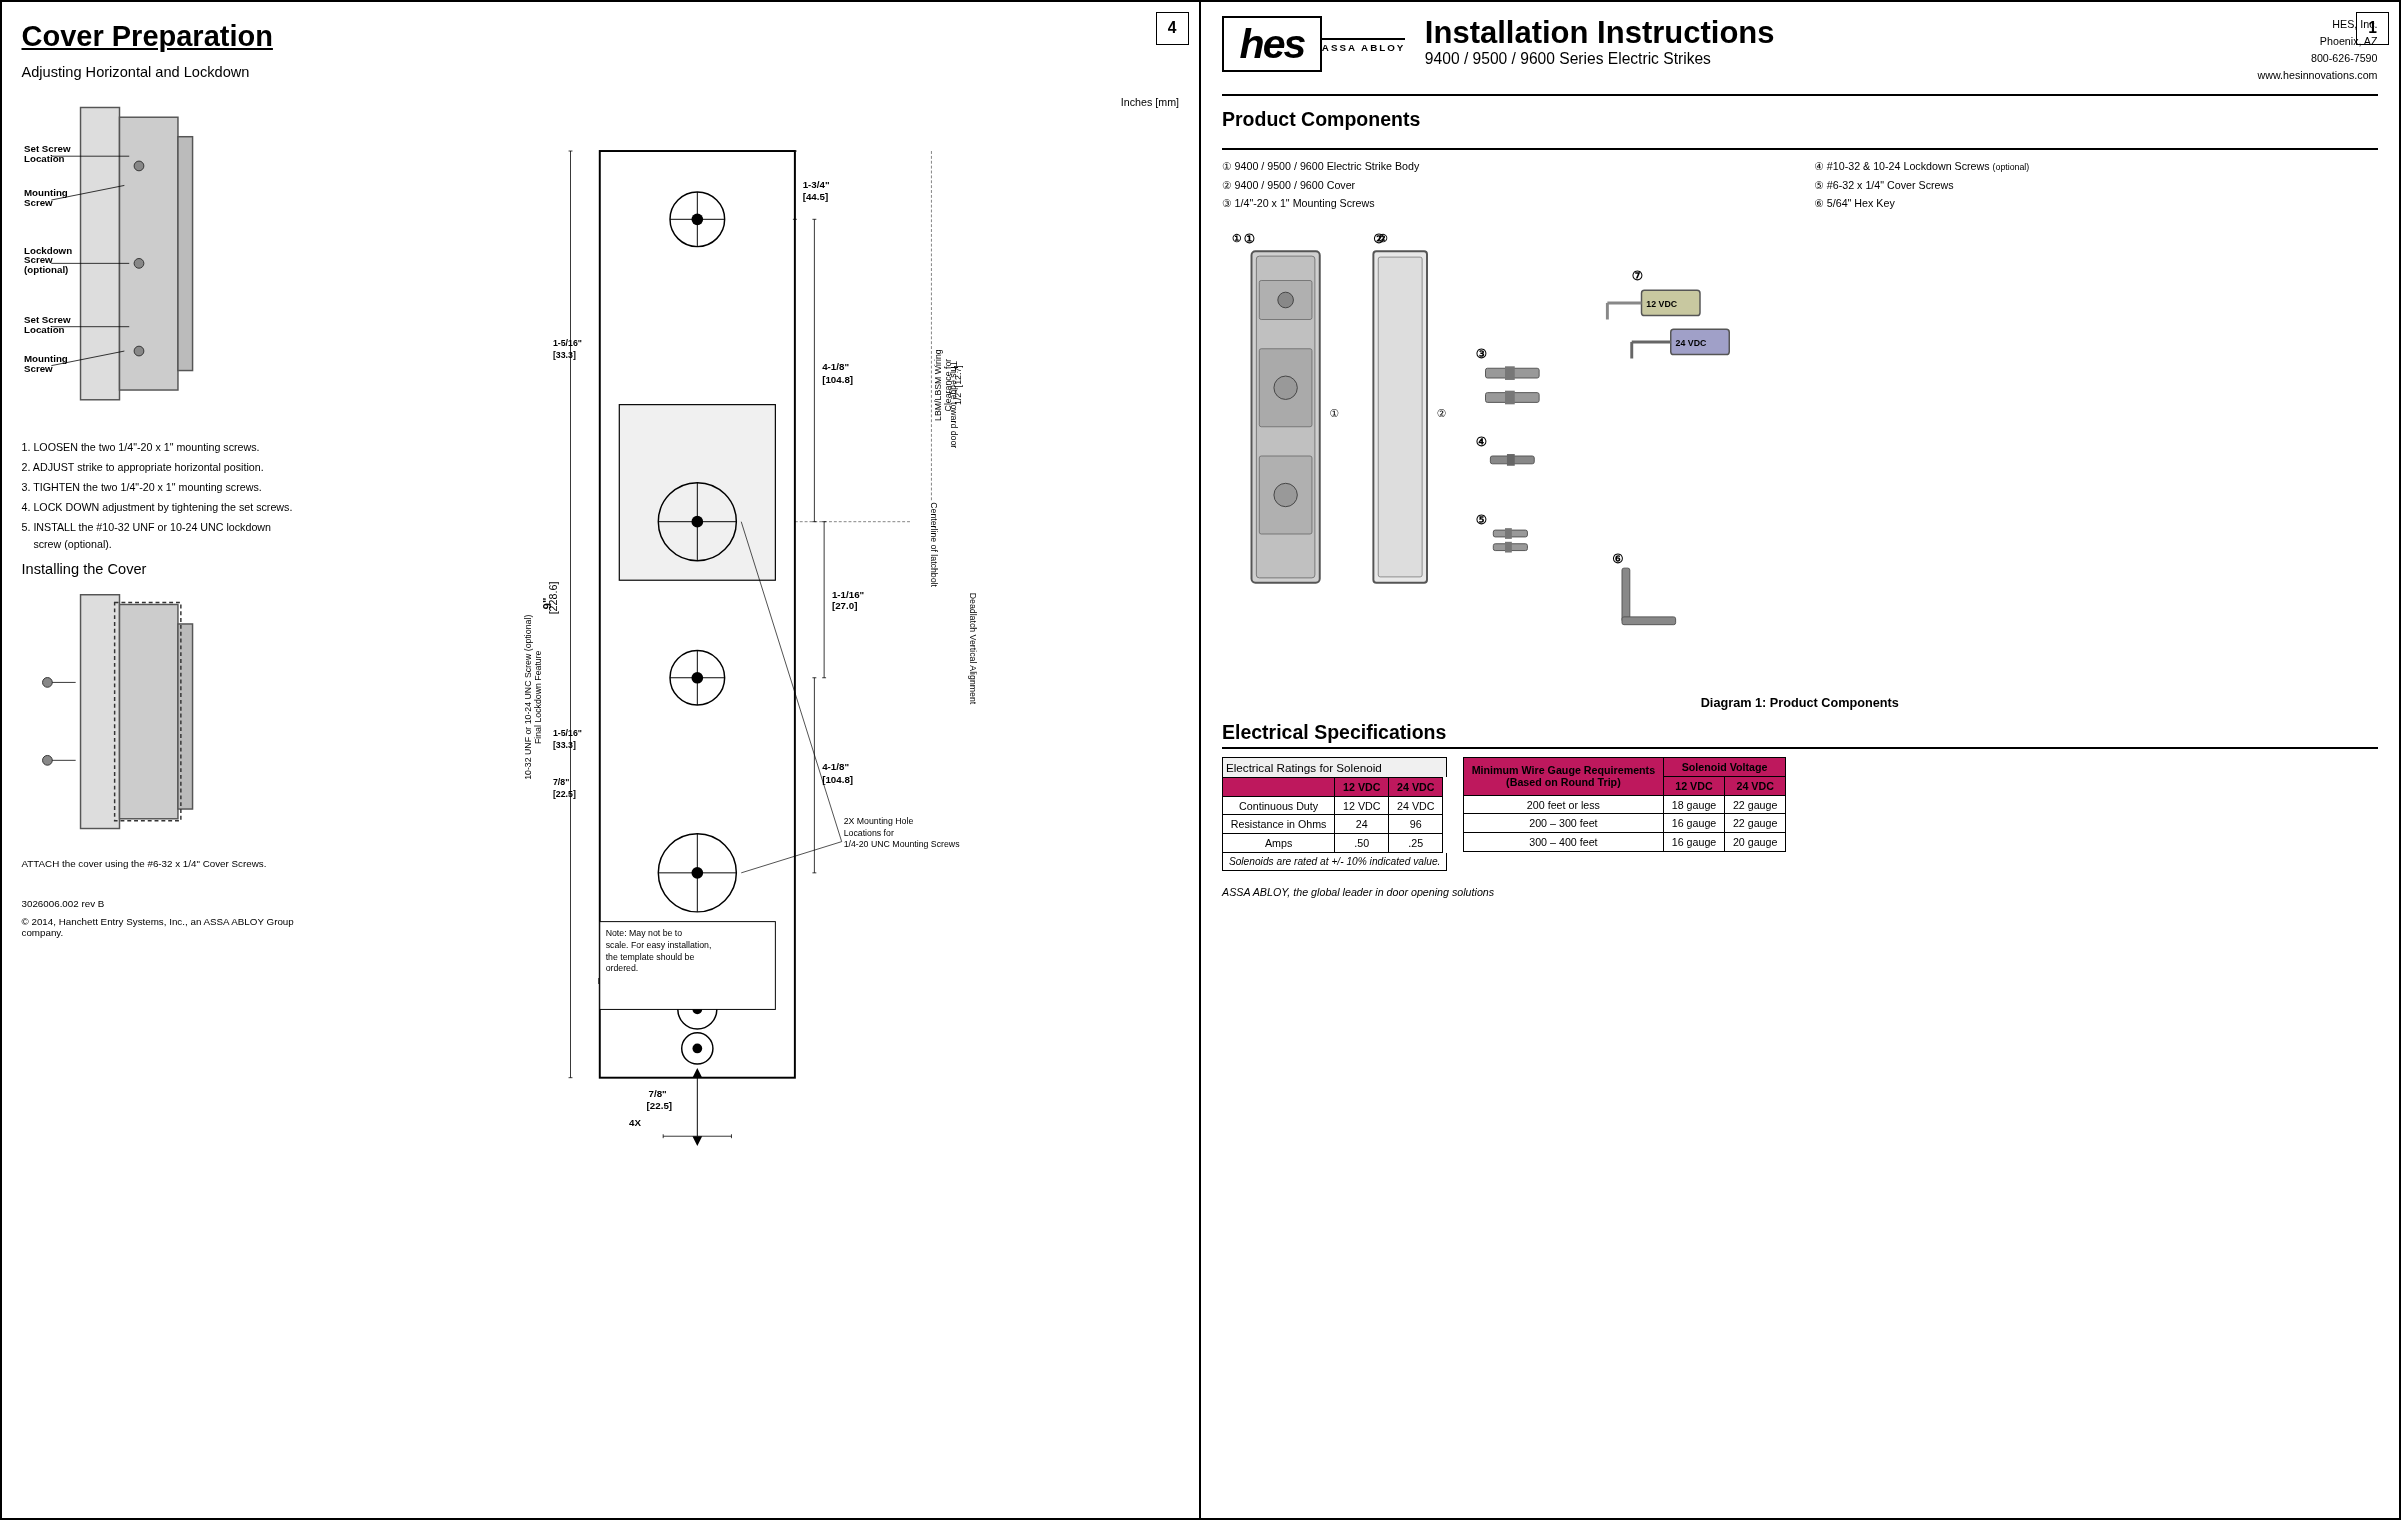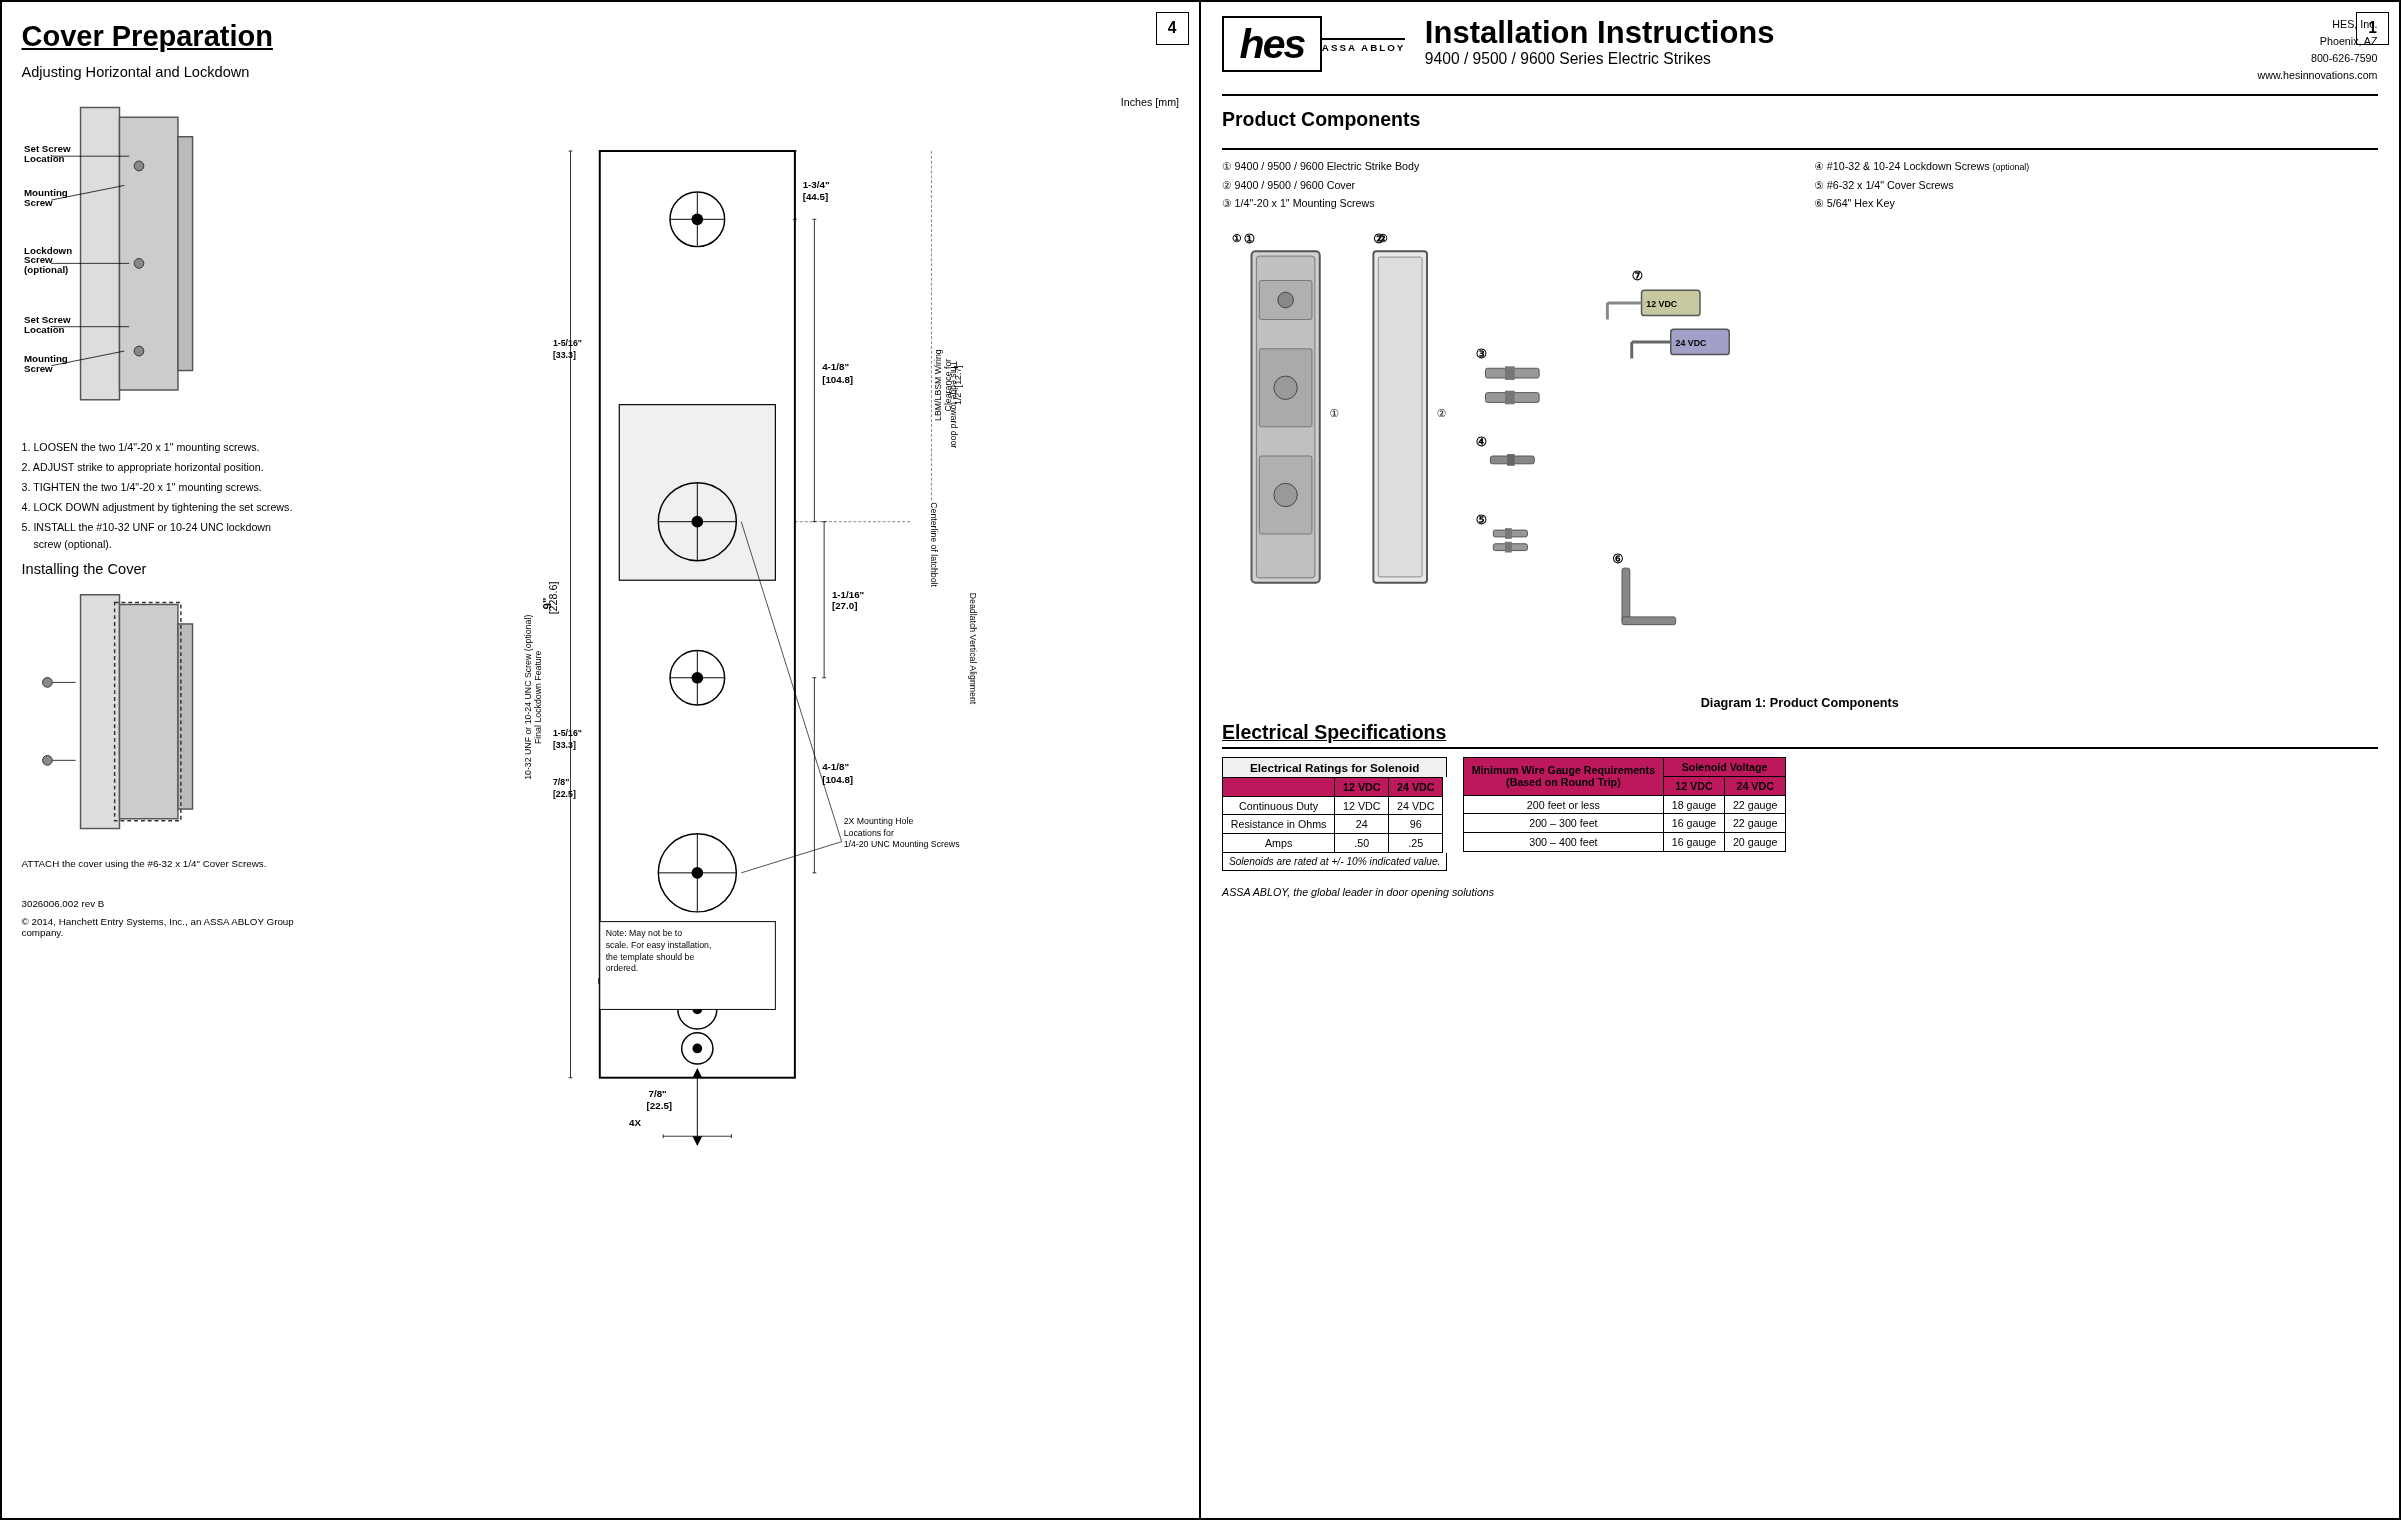--- a/index.html
+++ b/index.html
@@ -162,21 +162,20 @@
       font-size: 12.7px;
       font-weight: bold;
       margin-top: 3.9px;
     }
     .electrical-section h3 {
       font-size: 19.5px;
       font-weight: bold;
       border-bottom: 2px solid #000;
       margin-bottom: 7.8px;
       padding-bottom: 2.9px;
-      text-decoration: underline;
     }
     .elec-tables {
       display: flex;
       gap: 15.6px;
       margin-bottom: 13.7px;
     }
     table {
       border-collapse: collapse;
       font-size: 10.7px;
     }
@@ -184,22 +183,22 @@
       border: 1px solid #000;
       padding: 2.9px 7.8px;
       text-align: center;
     }
     table th {
       background: #be185d;
       font-weight: bold;
     }
     .table-title {
       font-size: 11.7px;
-      font-weight: bold;
-      text-align: center;
+      font-weight: normal;
+      text-align: left;
       border: 1px solid #000;
       border-bottom: none;
       padding: 2.9px;
       background: #f0f0f0;
     }
     .solenoid-note {
       font-size: 10.2px;
       font-style: italic;
       padding: 2.9px 5.9px;
       border: 1px solid #000;

